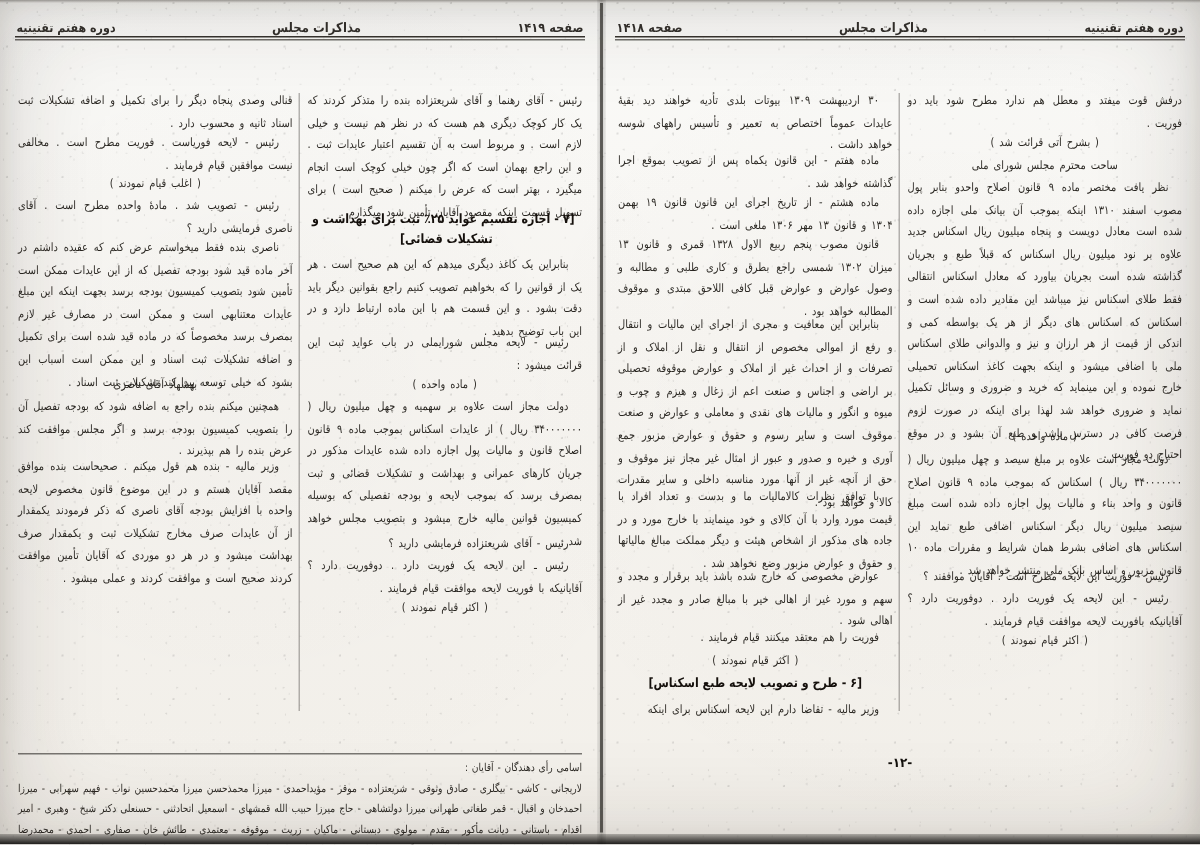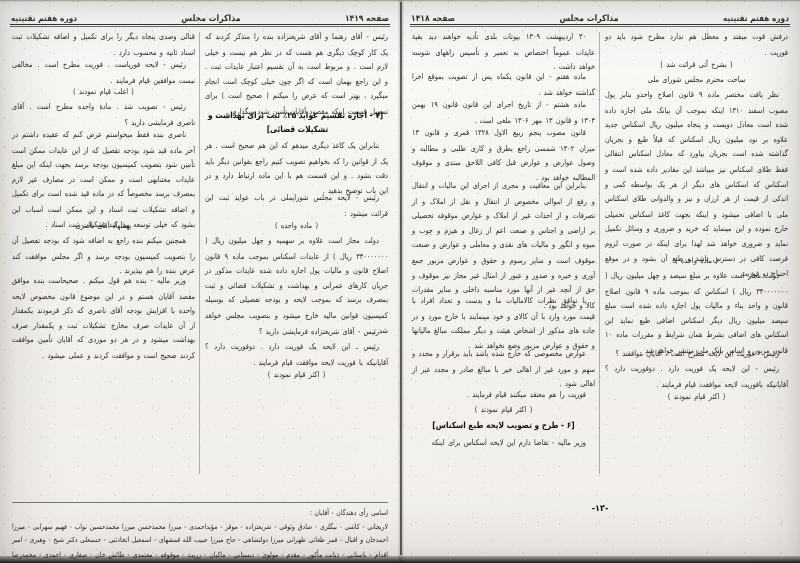--- a/index.html
+++ b/index.html
@@ -77,20 +77,21 @@
   .rule{
     height:0;border-top:1.6px solid #14110d;margin:1px 3px 3px 3px;opacity:.85;
   }
   .rule.thin{border-top:1px solid #14110d;margin-top:-2px;opacity:.6;}
 
   
   .cols{display:flex;flex-direction:row-reverse;direction:rtl;gap:0;height:470px;}
   .col{
     width:50%;box-sizing:border-box;padding:0 5px;
     position:relative;
+    margin-top:30px;
   }
   .col.sep::after{
     content:"";position:absolute;top:2px;bottom:26px;right:0;width:1px;
     background:rgba(20,18,14,.30);
   }
   .para{
     direction:rtl;text-align:justify;
     font-family:"DejaVu Sans", sans-serif;
     font-size:6.6px;line-height:12.6px;
     color:#1a1712;

